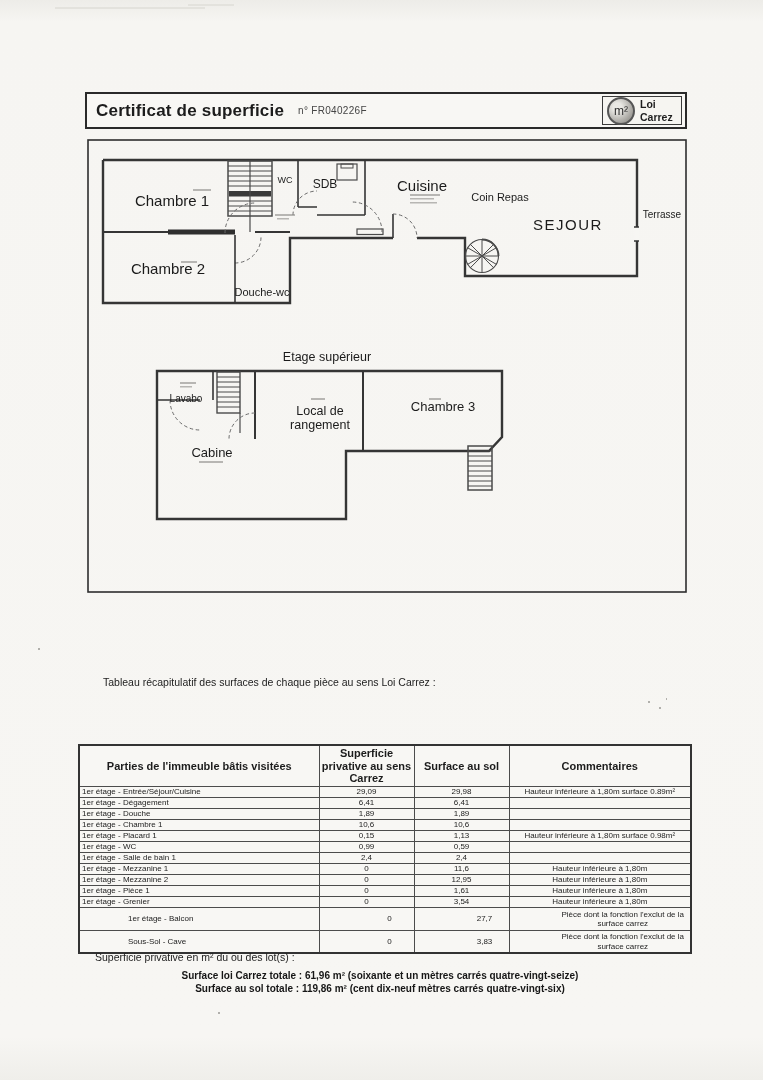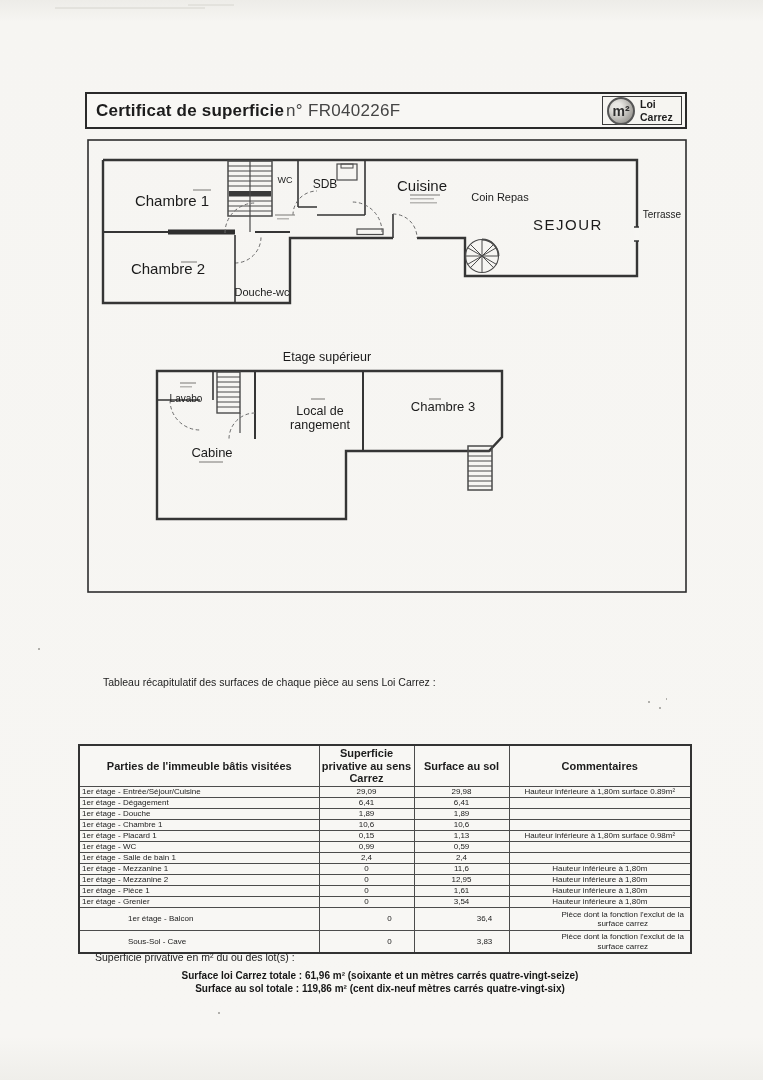--- a/index.html
+++ b/index.html
@@ -10,31 +10,31 @@
     -webkit-font-smoothing:antialiased;
   }
   .abs{position:absolute;}
   
   .header-box{
     left:85px;top:92px;width:602px;height:37px;
     border:2px solid #2a2a2a;background:#f8f7f4;
     display:flex;align-items:center;box-sizing:border-box;
   }
   .doc-title{font-size:17px;font-weight:bold;letter-spacing:.2px;margin-left:9px;white-space:nowrap;}
-  .doc-number{font-size:17px;color:#454545;margin-left:2px;white-space:nowrap;letter-spacing:.3px;}
+  .doc-number{font-size:10px;color:#454545;margin-left:14px;white-space:nowrap;letter-spacing:.3px;}
   .logo-box{
     position:absolute;right:3px;top:2px;bottom:2px;width:80px;
     border:1.5px solid #3a3a3a;background:#f6f5f1;
     display:flex;align-items:center;justify-content:flex-start;gap:5px;box-sizing:border-box;padding-left:4px;
   }
   .logo-badge{
     width:24px;height:24px;border-radius:50%;
     border:2px solid #555;background:radial-gradient(circle at 35% 35%, #e9e8e4 20%, #9d9b96 75%, #6f6d69 100%);
     display:flex;align-items:center;justify-content:center;
-    font-size:14px;font-weight:bold;color:#2e2e2e;flex:0 0 auto;
+    font-size:12px;font-weight:normal;color:#2e2e2e;flex:0 0 auto;
   }
   .logo-text{font-size:10.5px;font-weight:bold;line-height:1.15;color:#1e1e1e;}
   
   .plan-svg{left:85px;top:137px;}
   svg text{font-family:"Liberation Sans",sans-serif;fill:#1b1b1b;}
   .wall{stroke:#353535;fill:none;}
   .thin{stroke:#4a4a4a;fill:none;}
   .door{stroke:#6a6a6a;fill:none;stroke-dasharray:3.5,2.6;stroke-width:1;}
   .smudge{fill:#8d8c88;opacity:.6;}
   
@@ -271,21 +271,21 @@
       </tr>
     <tr>
         <td class="c-name">1er étage - Grenier</td>
         <td class="c-val">0</td>
         <td class="c-val">3,54</td>
         <td class="c-com">Hauteur inférieure à 1,80m</td>
       </tr>
     <tr class="tall">
         <td class="c-name">1er étage - Balcon</td>
         <td class="c-val">0</td>
-        <td class="c-val">36,4</td>
+        <td class="c-val">27,7</td>
         <td class="c-com">Pièce dont la fonction l'exclut de la surface carrez</td>
       </tr>
     <tr class="tall">
         <td class="c-name">Sous-Sol - Cave</td>
         <td class="c-val">0</td>
         <td class="c-val">3,83</td>
         <td class="c-com">Pièce dont la fonction l'exclut de la surface carrez</td>
       </tr>
   </tbody>
 </table>

